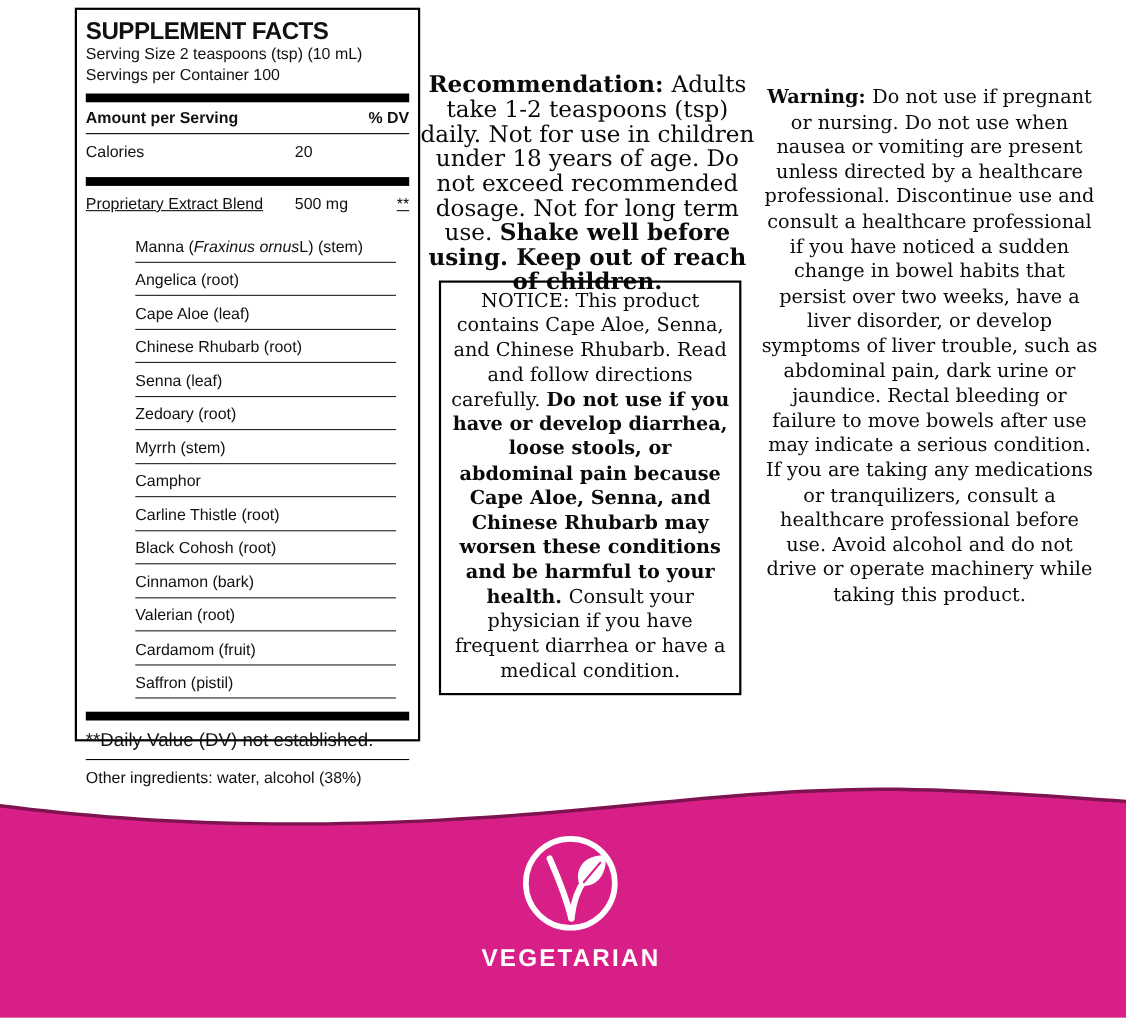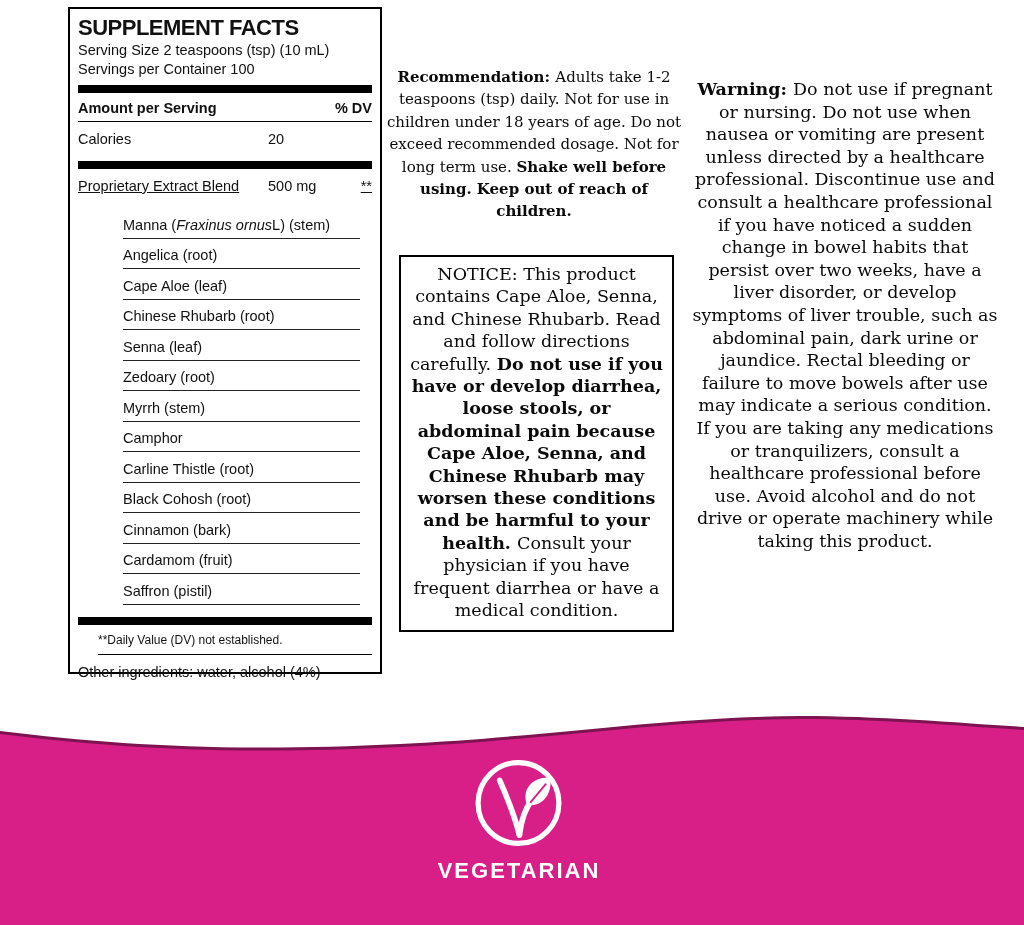--- a/index.html
+++ b/index.html
@@ -34,29 +34,29 @@
   .sf-amt{position:absolute;left:190px;bottom:inherit;}
   .sf-row-cal .sf-amt{bottom:8px;}
   .sf-row-peb .sf-amt{bottom:2px;}
   .sf-dv{margin-left:auto;}
   .ing-list{margin:12px;}
   .ing-row{
     margin-left:33px;height:30.5px;border-bottom:1.3px solid #222;
     font-size:14.5px;display:flex;align-items:flex-end;padding-bottom:5px;
     box-sizing:border-box;
   }
-  .sf-footnote{font-size:12px;padding:8px 0 7px 0;border-bottom:1.5px solid #000;margin-left:20px;}
+  .sf-footnote{font-size:17px;padding:8px 0 7px 0;border-bottom:1.5px solid #000;}
   .sf-other{font-size:14.5px;padding:9px 0 0 0;}
 
   
   .serif-block{
     position:absolute;text-align:center;
     font-family:"DejaVu Serif",serif;color:#0a0a0a;
   }
-  .reco{left:382px;top:66px;width:304px;font-size:15px;line-height:22.4px;}
+  .reco{left:382px;top:66px;width:304px;font-size:21px;line-height:22.4px;}
   .notice{
     left:399px;top:255px;width:257px;
     border:2px solid #000;padding:6px 7px 8px 7px;
     font-size:17.5px;line-height:22.4px;
   }
   .warning{left:690px;top:78px;width:310px;font-size:17.5px;line-height:22.6px;}
 
   
   .wave-svg{position:absolute;left:0;top:690px;width:1024px;height:235px;display:block;}
   .veg-badge{
@@ -126,30 +126,33 @@
       <div class="ing-row">
         <span>Carline Thistle (root)</span>
       </div>
       <div class="ing-row">
         <span>Black Cohosh (root)</span>
       </div>
       <div class="ing-row">
         <span>Cinnamon (bark)</span>
       </div>
       <div class="ing-row">
+        <span>Valerian (root)</span>
+      </div>
+      <div class="ing-row">
         <span>Cardamom (fruit)</span>
       </div>
       <div class="ing-row">
         <span>Saffron (pistil)</span>
       </div>
     </div>
 
   <div class="sf-bar" style="margin-top:7px;"></div>
   <div class="sf-footnote">**Daily Value (DV) not established.</div>
-  <div class="sf-other">Other ingredients: water, alcohol (4%)</div>
+  <div class="sf-other">Other ingredients: water, alcohol (38%)</div>
 </div>
 
 <div class="serif-block reco"><span class="b">Recommendation: </span><span>Adults take 1-2 teaspoons (tsp) daily. Not for use in children under 18 years of age. Do not exceed recommended dosage. Not for long term use. </span><span class="b">Shake well before using. Keep out of reach of children.</span></div>
 
 <div class="serif-block notice"><span>NOTICE: This product contains Cape Aloe, Senna, and Chinese Rhubarb. Read and follow directions carefully. </span><span class="b">Do not use if you have or develop diarrhea, loose stools, or abdominal pain because Cape Aloe, Senna, and Chinese Rhubarb may worsen these conditions and be harmful to your health. </span><span>Consult your physician if you have frequent diarrhea or have a medical condition.</span></div>
 
 <div class="serif-block warning"><span class="b">Warning: </span><span>Do not use if pregnant or nursing. Do not use when nausea or vomiting are present unless directed by a healthcare professional. Discontinue use and consult a healthcare professional if you have noticed a sudden change in bowel habits that persist over two weeks, have a liver disorder, or develop symptoms of liver trouble, such as abdominal pain, dark urine or jaundice. Rectal bleeding or failure to move bowels after use may indicate a serious condition. If you are taking any medications or tranquilizers, consult a healthcare professional before use. Avoid alcohol and do not drive or operate machinery while taking this product.</span></div>
 
 <svg class="wave-svg" viewBox="0 0 1024 235" preserveAspectRatio="none" aria-hidden="true">
   <path fill="#7d1350" d="M0,41 C120,56 240,62 400,54 C560,46 660,27 800,26 C880,26 960,33 1024,37 L1024,235 L0,235 Z"></path>

